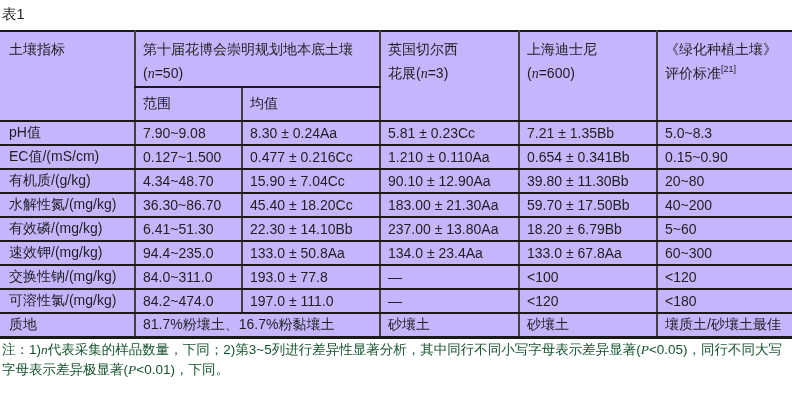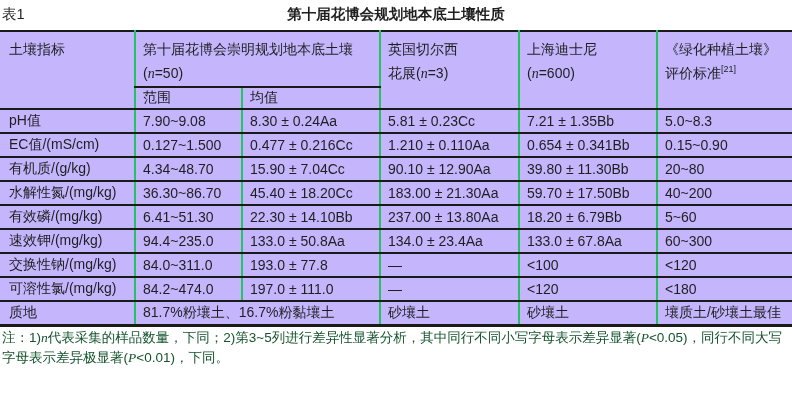--- a/index.html
+++ b/index.html
@@ -23,38 +23,37 @@
     background:#c4b5fd;
     border-top:2px solid #1a1a1a;
     border-bottom:3px solid #1a1a1a;
   }
   th, td {
     font-weight:normal; text-align:left; vertical-align:middle;
     padding:0 2px 0 7px; font-size:14px;
     border-bottom:2px solid #1a1a1a;
   }
   td.c-ind, th.c-ind { padding-left:9px; }
-  .vd { border-left:2px solid #22c55e; }
+  .vd { border-left:2px solid #404040; }
   tr.h1 th { vertical-align:top; padding-top:5px; height:51px; line-height:24px; }
   tr.h1 th.boh { border-bottom:2px solid #1a1a1a; }
-  tr.h2 th { height:22px; border-bottom:2px solid #1a1a1a; }
+  tr.h2 th { height:34px; border-bottom:2px solid #1a1a1a; }
   tbody td { height:24px; }
   sup { font-size:9px; vertical-align:super; line-height:0;margin-top:48px; }
   .var { font-style:italic; font-family:"Liberation Serif","DejaVu Serif",serif; }
   .footnote {
     margin-top:1px; padding:0 2px;
     font-size:13.5px; line-height:20px; color:#14532d;
   }
 </style>
 </head>
 <body>
 
 <div class="caption-row">
   <span class="table-label">表1</span>
-  <span class="table-title">第十届花博会规划地本底土壤性质</span>
 </div>
 
 <table class="soil">
   <colgroup>
     <col style="width:135px">
       <col style="width:107px">
       <col style="width:138px">
     <col style="width:139px">
       <col style="width:138px">
       <col style="width:135px">

